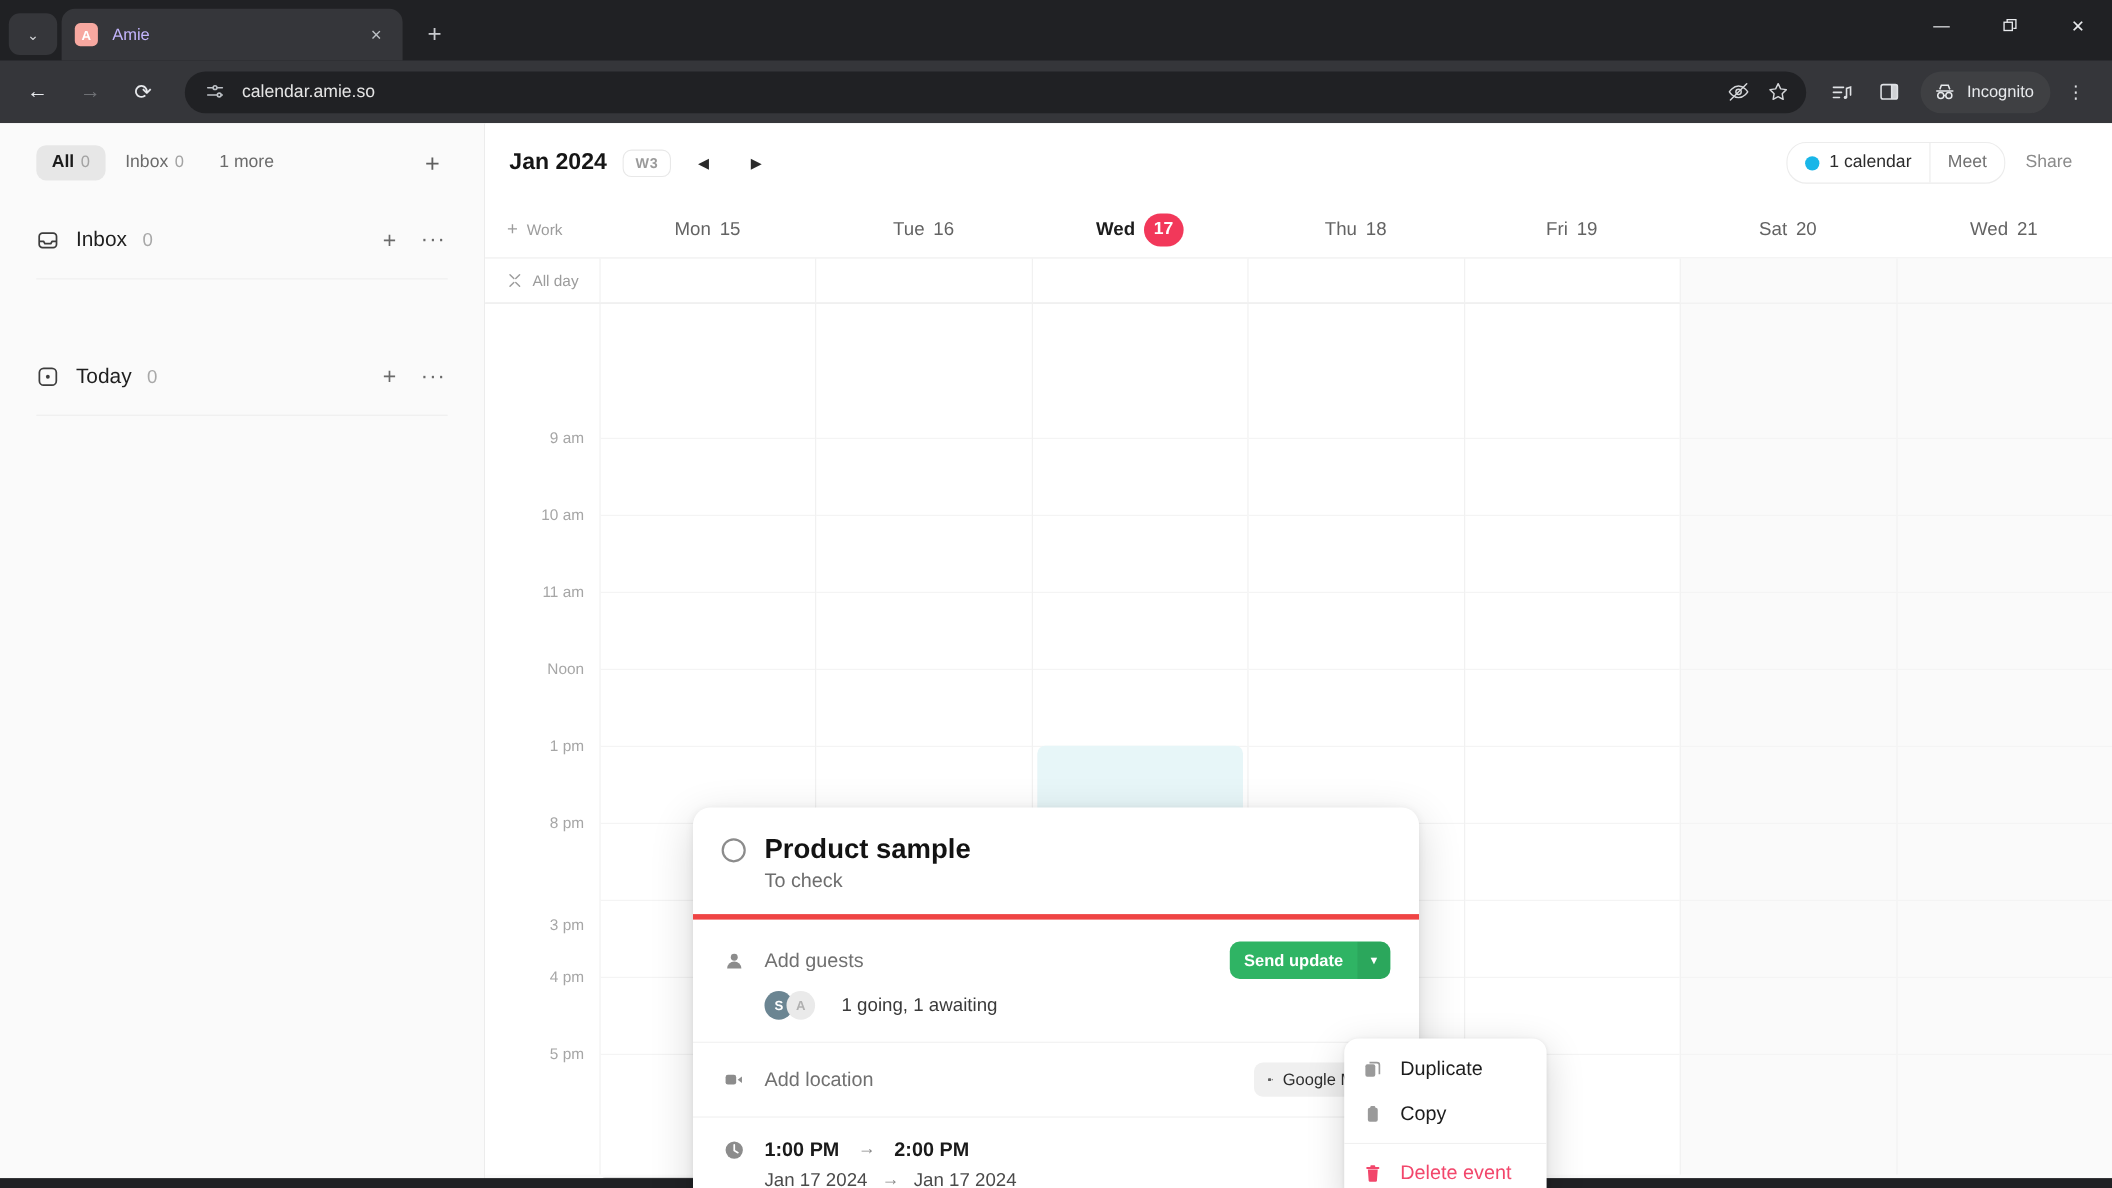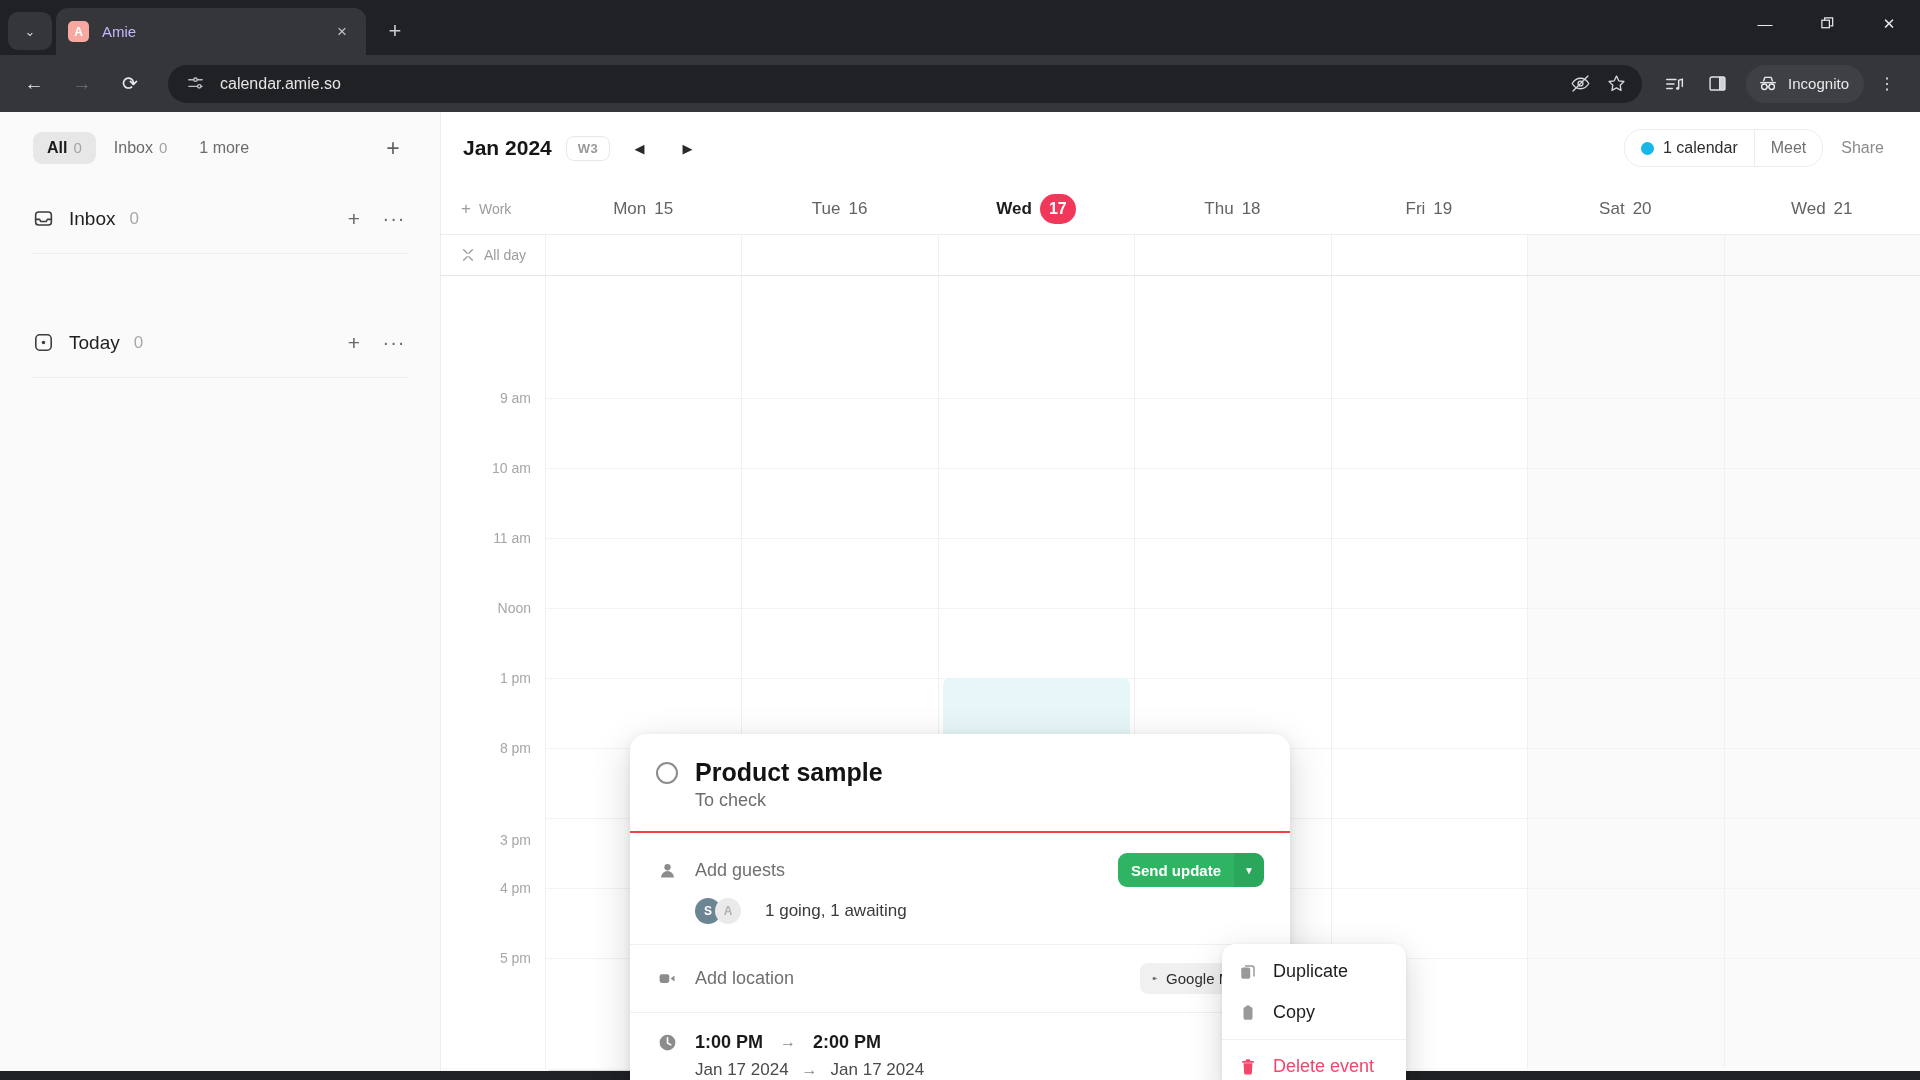--- a/index.html
+++ b/index.html
@@ -201,21 +201,21 @@
     position: absolute; border-radius: 7px; background: #e7f6f8;
   }
 
   
   #event-popup {
     position: absolute; left: 630px; top: 622px; width: 660px;
     background: #fff; border-radius: 16px;
     box-shadow: 0 12px 40px rgba(0,0,0,0.16), 0 2px 8px rgba(0,0,0,0.08);
     overflow: visible; z-index: 40;
   }
-  #pop-title-sec { padding: 24px 26px 20px 26px; border-bottom: 2px solid #ef4444; }
+  #pop-title-sec { padding: 24px 26px 20px 26px; border-bottom: 5px solid #ef4444; }
   #pop-title-row { display: flex; align-items: center; gap: 17px; }
   #pop-checkbox {
     width: 22px; height: 22px; border: 2px solid #8c8c8c;
     border-radius: 50%; flex: none;
   }
   #pop-title { font-size: 25px; font-weight: 700; color: #131313; }
   #pop-subtitle { font-size: 18px; color: #6d6d6d; margin-left: 39px; margin-top: 3px; }
 
   #pop-guests-sec { padding: 20px 26px 20px 26px; border-bottom: 1px solid #f0f0f0; position: relative; }
   .pop-row { display: flex; align-items: center; gap: 17px; }

